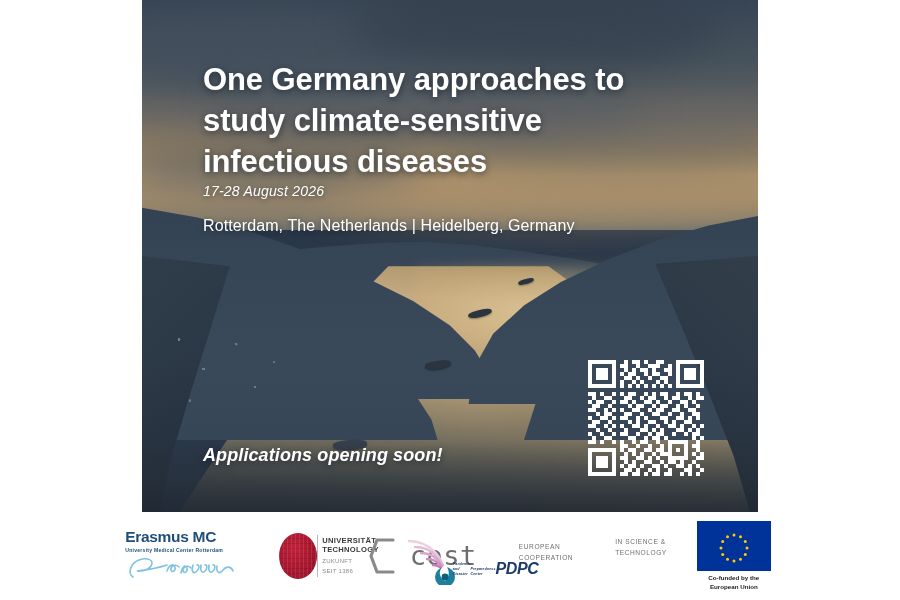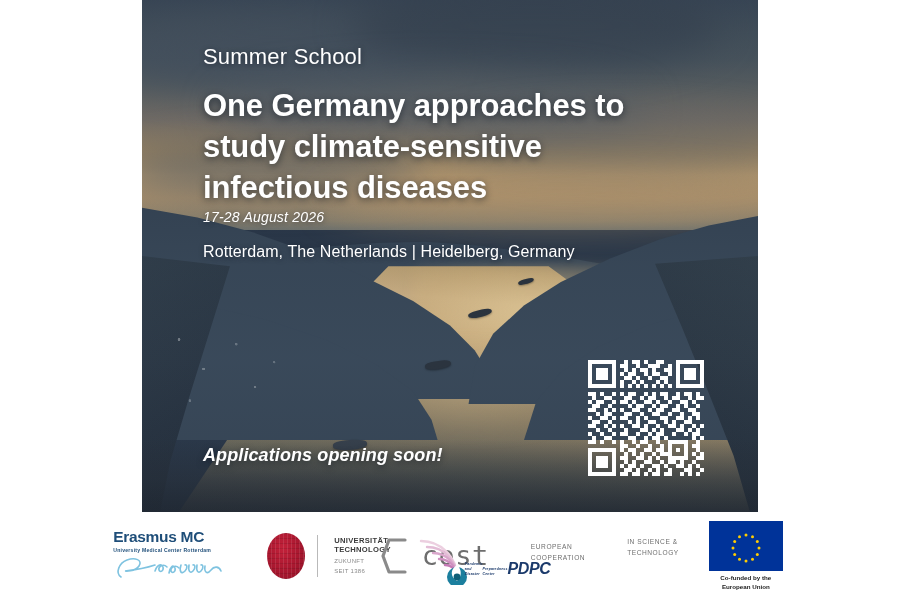--- a/index.html
+++ b/index.html
@@ -266,21 +266,21 @@
     font-size: 15.5px; font-weight: 700; color: #1f4e79;
     letter-spacing: -.3px; line-height: 1;
   }
   .erasmus-sub {
     font-size: 5.1px; font-weight: 700; color: #1f4e79;
     letter-spacing: .25px; margin-top: 2.5px; white-space: nowrap;
   }
   .erasmus-sig { margin-top: -2px; }
 
   
-  .heid { gap: 12px; }
+  .heid { gap: 0; }
   .heid-seal {
     width: 38px; height: 46px; border-radius: 50%;
     background: radial-gradient(ellipse at 42% 34%, #c3213a 0%, #a8172f 55%, #8e1227 100%);
     position: relative; overflow: hidden;
   }
   .heid-seal::after {
     content: ""; position: absolute; inset: 0;
     background:
       repeating-linear-gradient(90deg, rgba(255,255,255,.10) 0 1px, transparent 1px 4px),
       repeating-linear-gradient(0deg, rgba(0,0,0,.10) 0 1px, transparent 1px 5px);
@@ -350,21 +350,20 @@
       <div class="town-speckle"></div>
       <div class="boat b1"></div>
       <div class="boat b2"></div>
       <div class="boat b3"></div>
       <div class="boat b4"></div>
       <div class="shore-foot"></div>
       <div class="hero-scrim"></div>
     </div>
 
     <div class="hero-text">
-      <div class="eyebrow">Summer School</div>
       <div class="headline">
         <div>One Germany approaches to</div>
         <div>study climate-sensitive</div>
         <div>infectious diseases</div>
       </div>
       <div class="dates">17-28 August 2026</div>
       <div class="places">Rotterdam, The Netherlands | Heidelberg, Germany</div>
     </div>
 
     <div class="cta">Applications opening soon!</div>

